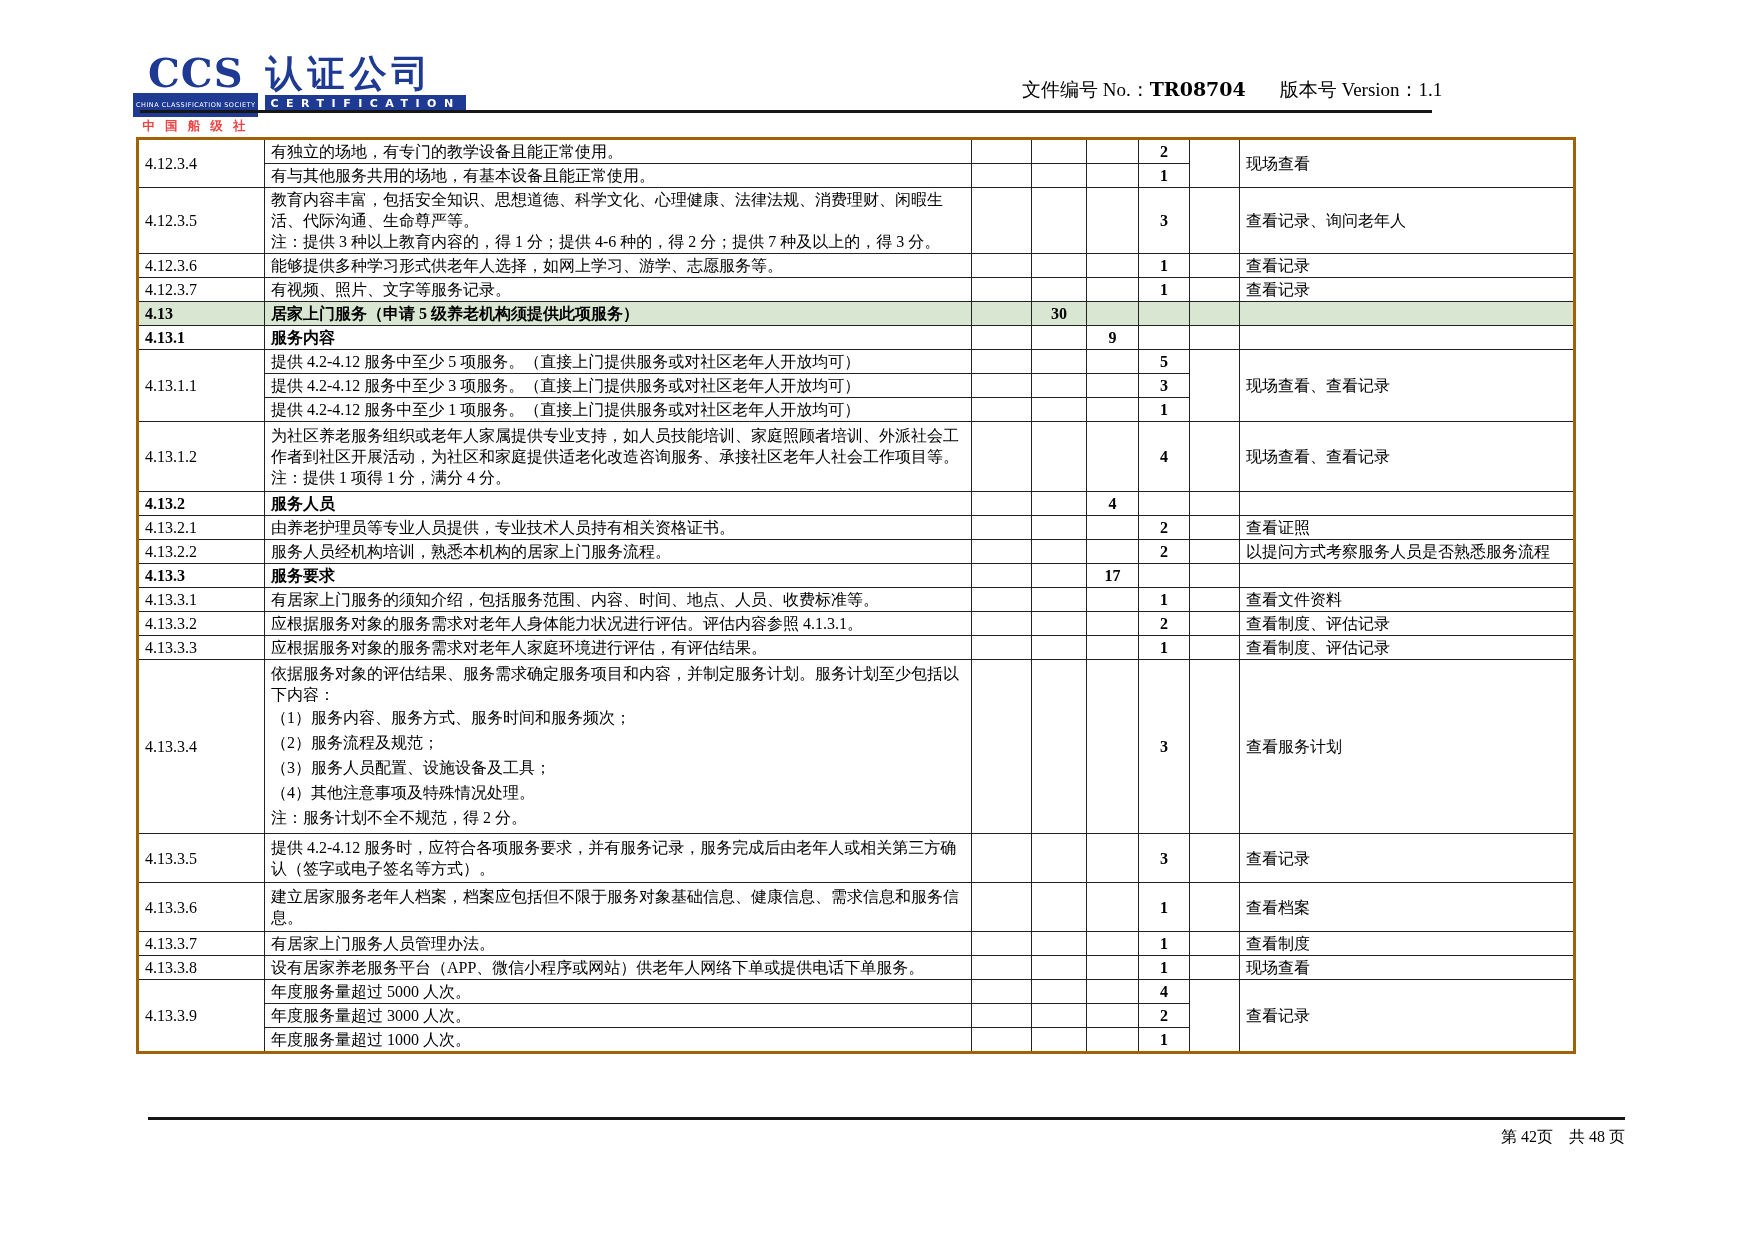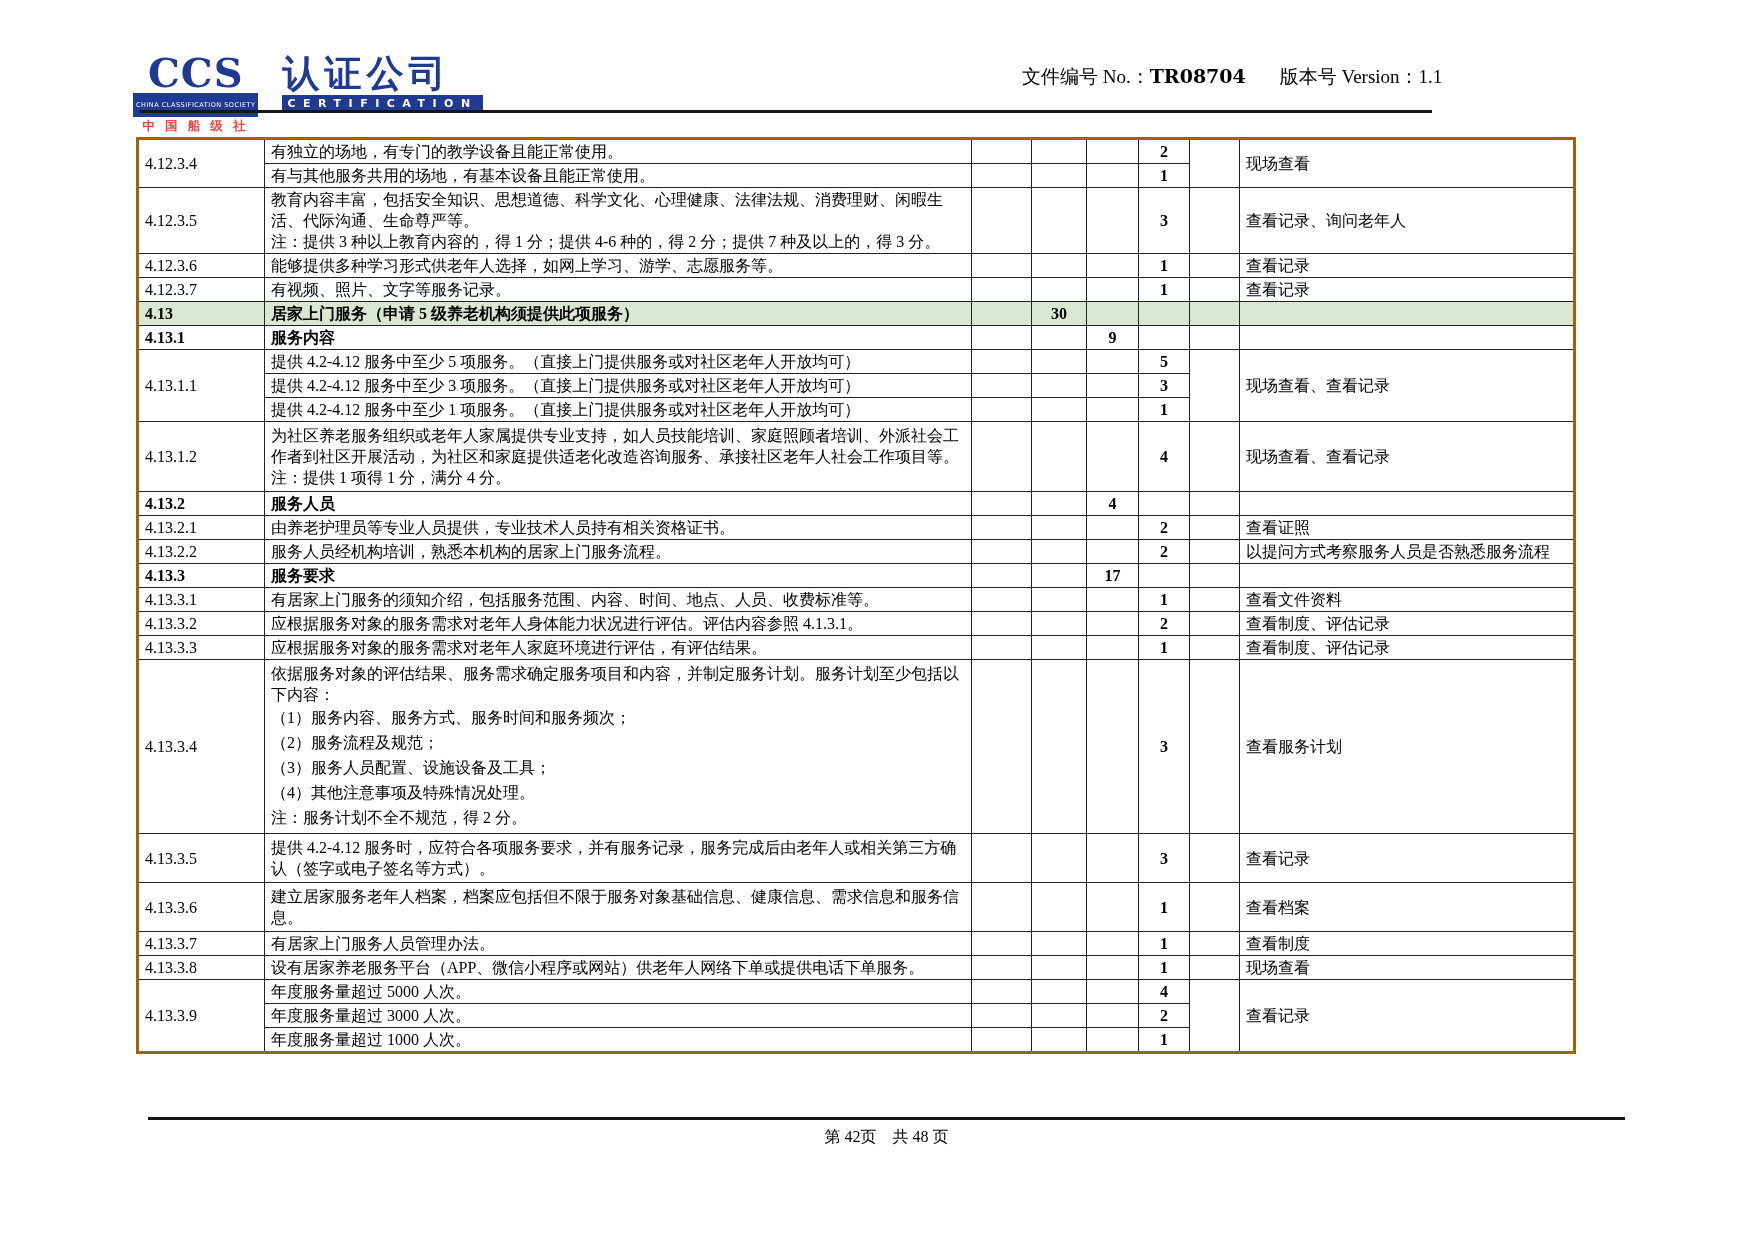--- a/index.html
+++ b/index.html
@@ -1,33 +1,33 @@
 <!DOCTYPE html>
 <html><head>
 <meta charset="utf-8">
 <style>
   html,body{margin:0;padding:0;background:#ffffff;}
   .page{position:relative;width:1743px;height:1233px;background:#ffffff;overflow:hidden;
         font-family:"Liberation Serif","DejaVu Serif",serif;color:#000;}
 
   
-  .logo{position:absolute;left:133px;top:54px;display:flex;align-items:flex-start;gap:24px;}
+  .logo{position:absolute;left:133px;top:54px;display:flex;align-items:flex-start;gap:7px;}
   .logo-left{display:flex;flex-direction:column;align-items:center;}
   .ccs{font-family:"DejaVu Serif",serif;font-weight:bold;font-size:40px;line-height:38px;
        color:#1e3a93;letter-spacing:1px;}
   .soc-bar{background:#1e3a93;color:#fff;font-family:"DejaVu Sans",sans-serif;font-size:6.5px;
        letter-spacing:.5px;padding:8px 3px;white-space:nowrap;margin-top:1px;}
   .soc-cn{color:#ef4444;font-size:12.5px;font-weight:bold;letter-spacing:3.5px;white-space:nowrap;margin-top:1px;}
   .logo-right{display:flex;flex-direction:column;}
   .cert-cn{color:#1e3a93;font-weight:bold;font-size:37px;line-height:40px;letter-spacing:5px;white-space:nowrap;}
   .cert-bar{background:#1e3a93;color:#fff;font-family:"DejaVu Sans",sans-serif;font-size:11px;
        font-weight:bold;letter-spacing:7.5px;padding:1.5px 5px;white-space:nowrap;margin-top:1px;}
 
   
-  .header-meta{position:absolute;top:64px;left:1022px;width:410px;text-align:right;
+  .header-meta{position:absolute;top:77px;left:1022px;width:410px;text-align:right;
        font-size:19px;white-space:nowrap;}
   .header-meta b{font-family:"DejaVu Serif",serif;}
   .meta-gap{display:inline-block;width:34px;}
   .header-rule{position:absolute;left:140px;top:110px;width:1292px;height:3px;background:#161616;}
 
   
   .doc-table{position:absolute;left:136px;top:137px;width:1437px;border-collapse:collapse;
        table-layout:fixed;border:3px solid #a16207;}
   .doc-table tr{height:23px;}
   .doc-table td{border:1px solid #222;vertical-align:middle;font-size:16px;line-height:21px;
@@ -38,21 +38,21 @@
   .cscore,.csec,.csub{text-align:center;font-weight:bold;padding:1px 2px;}
   .cmethod{padding-left:10px;}
   tr.hl td{background:#d9e6d2;}
   tr.hl .cno,tr.hl .cdesc{font-weight:bold;}
   tr.sub-head .cno,tr.sub-head .cdesc{font-weight:bold;}
   .list-line{line-height:25px;}
   .pad-v td{padding-top:3px;padding-bottom:3px;}
 
   
   .footer-rule{position:absolute;left:148px;top:1117px;width:1477px;height:3px;background:#161616;}
-  .footer-text{position:absolute;left:148px;top:1127px;width:1477px;text-align:center;font-size:16px;}
+  .footer-text{position:absolute;left:148px;top:1127px;width:1477px;text-align:right;font-size:16px;}
 </style>
 </head>
 <body>
 
 <div class="page">
 
   <div class="logo">
     <div class="logo-left">
       <div class="ccs">CCS</div>
       <div class="soc-bar">CHINA CLASSIFICATION SOCIETY</div>

